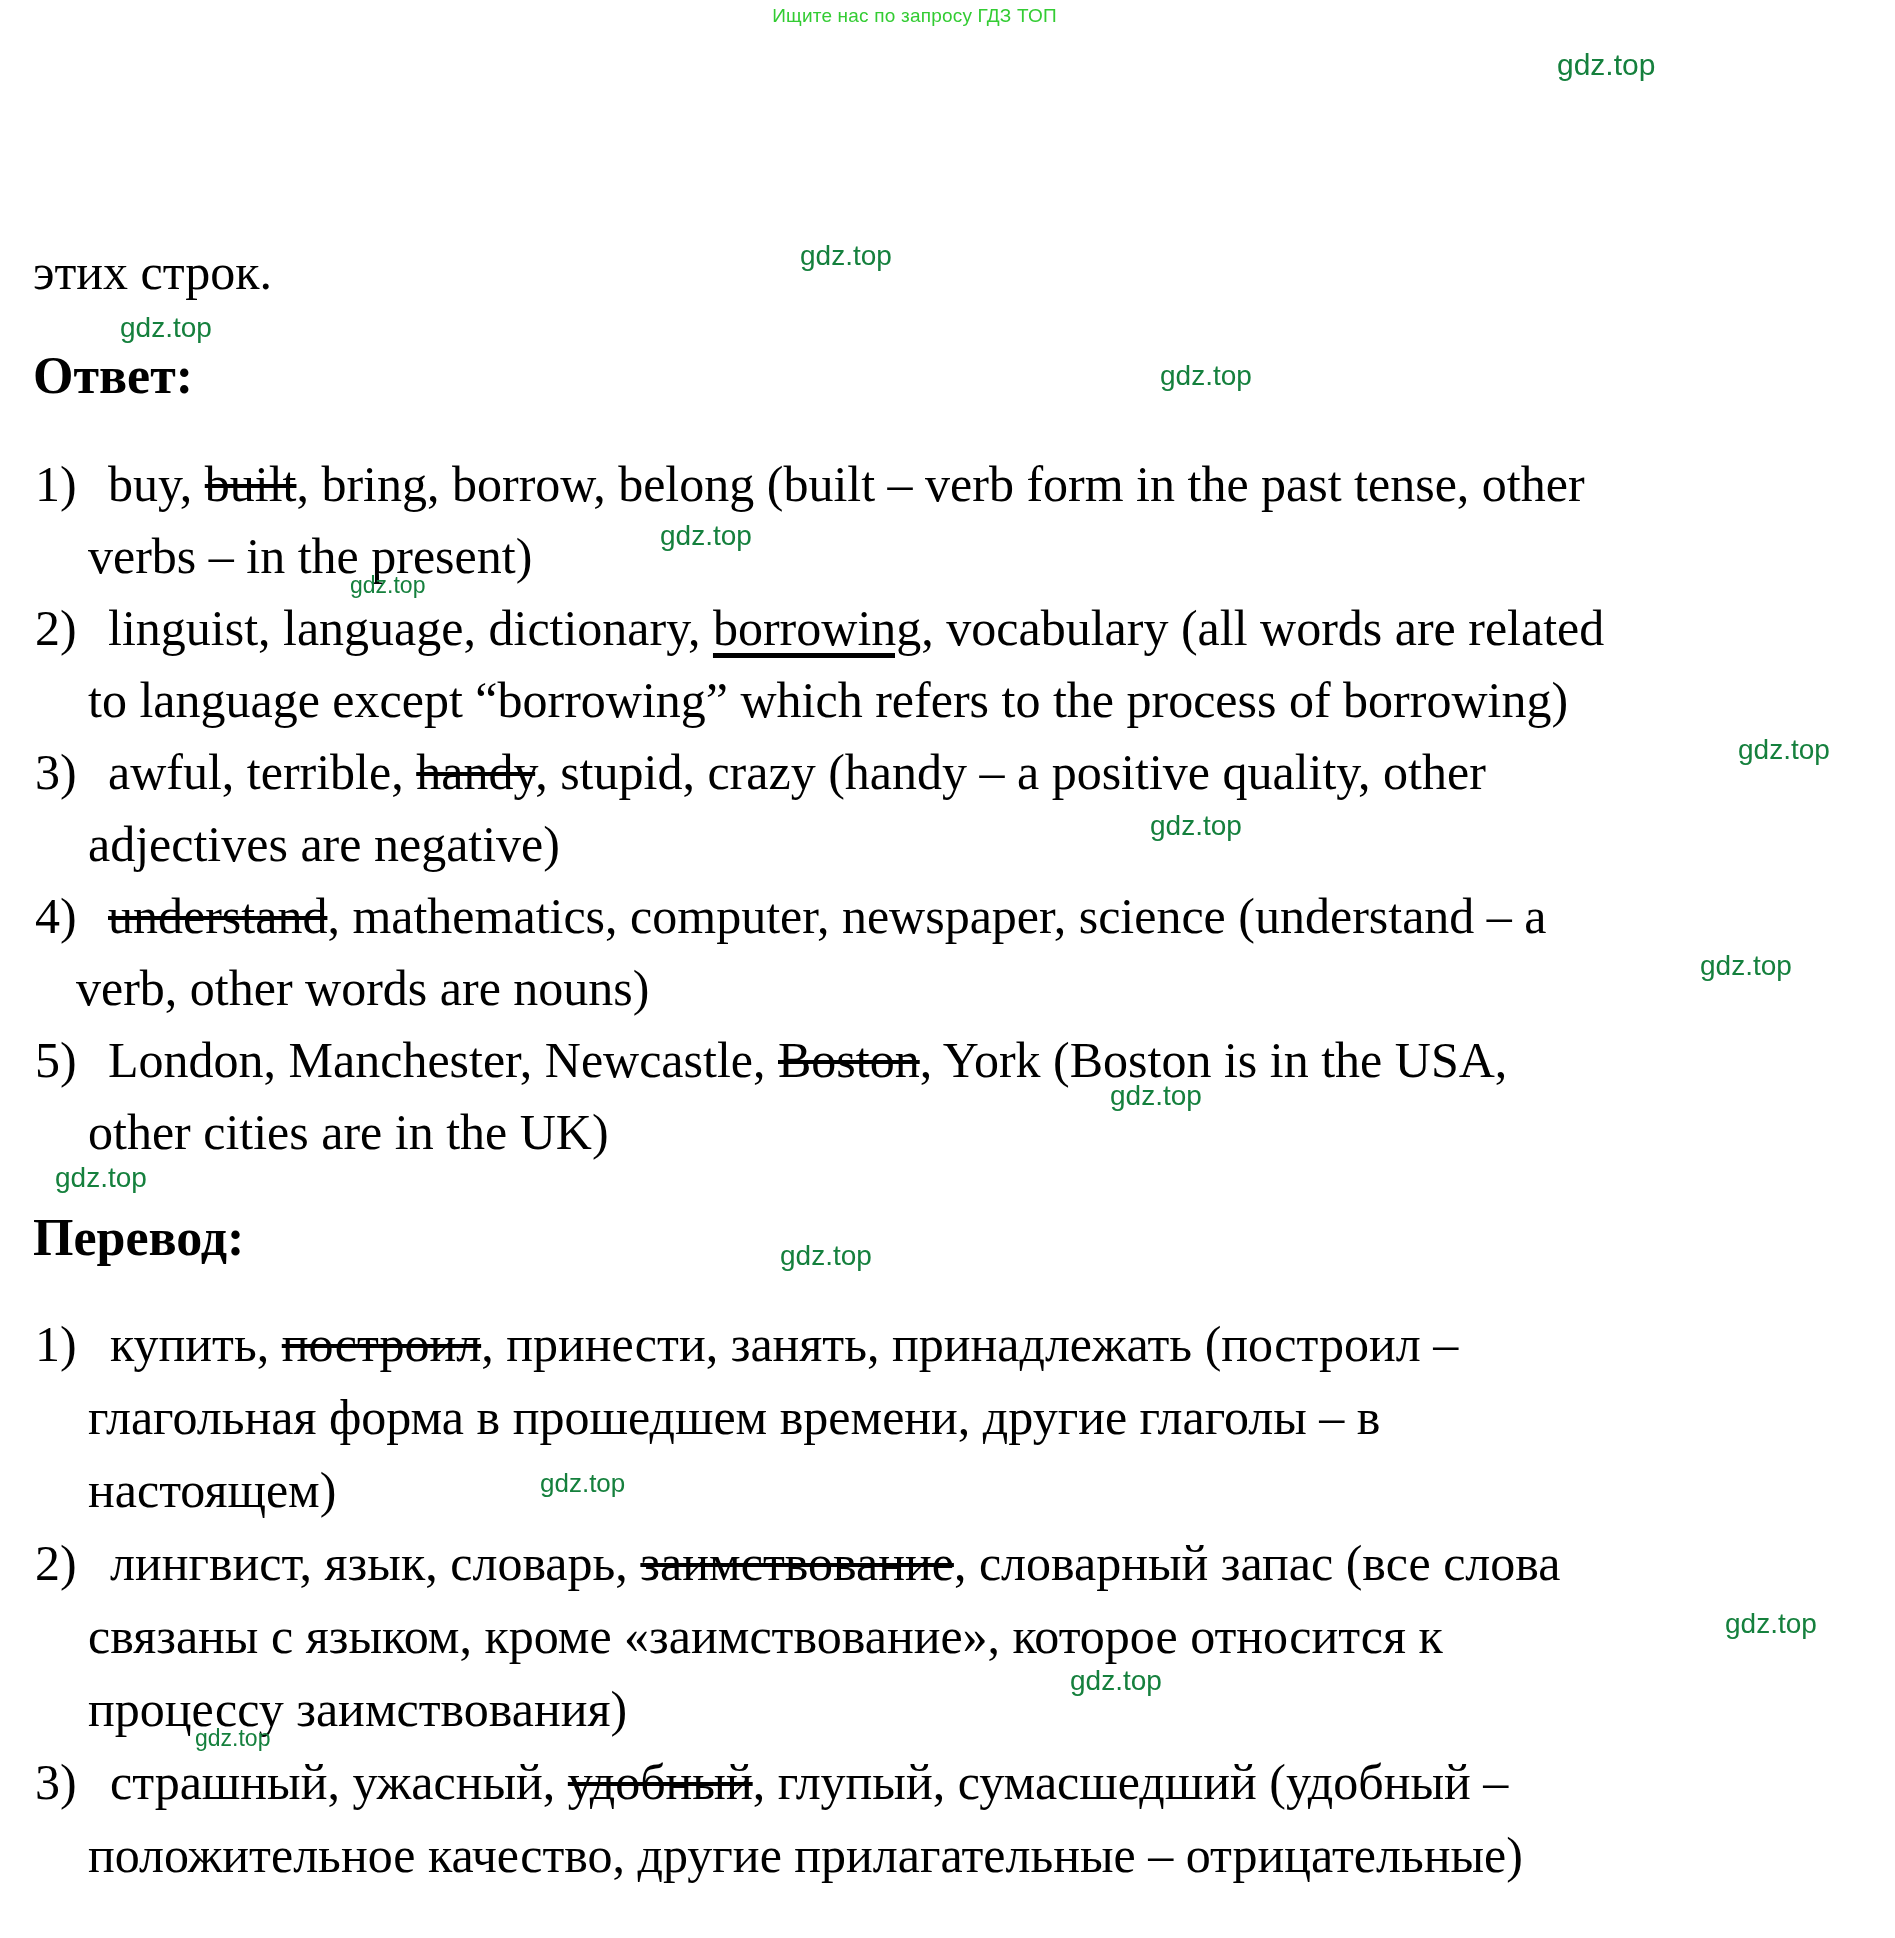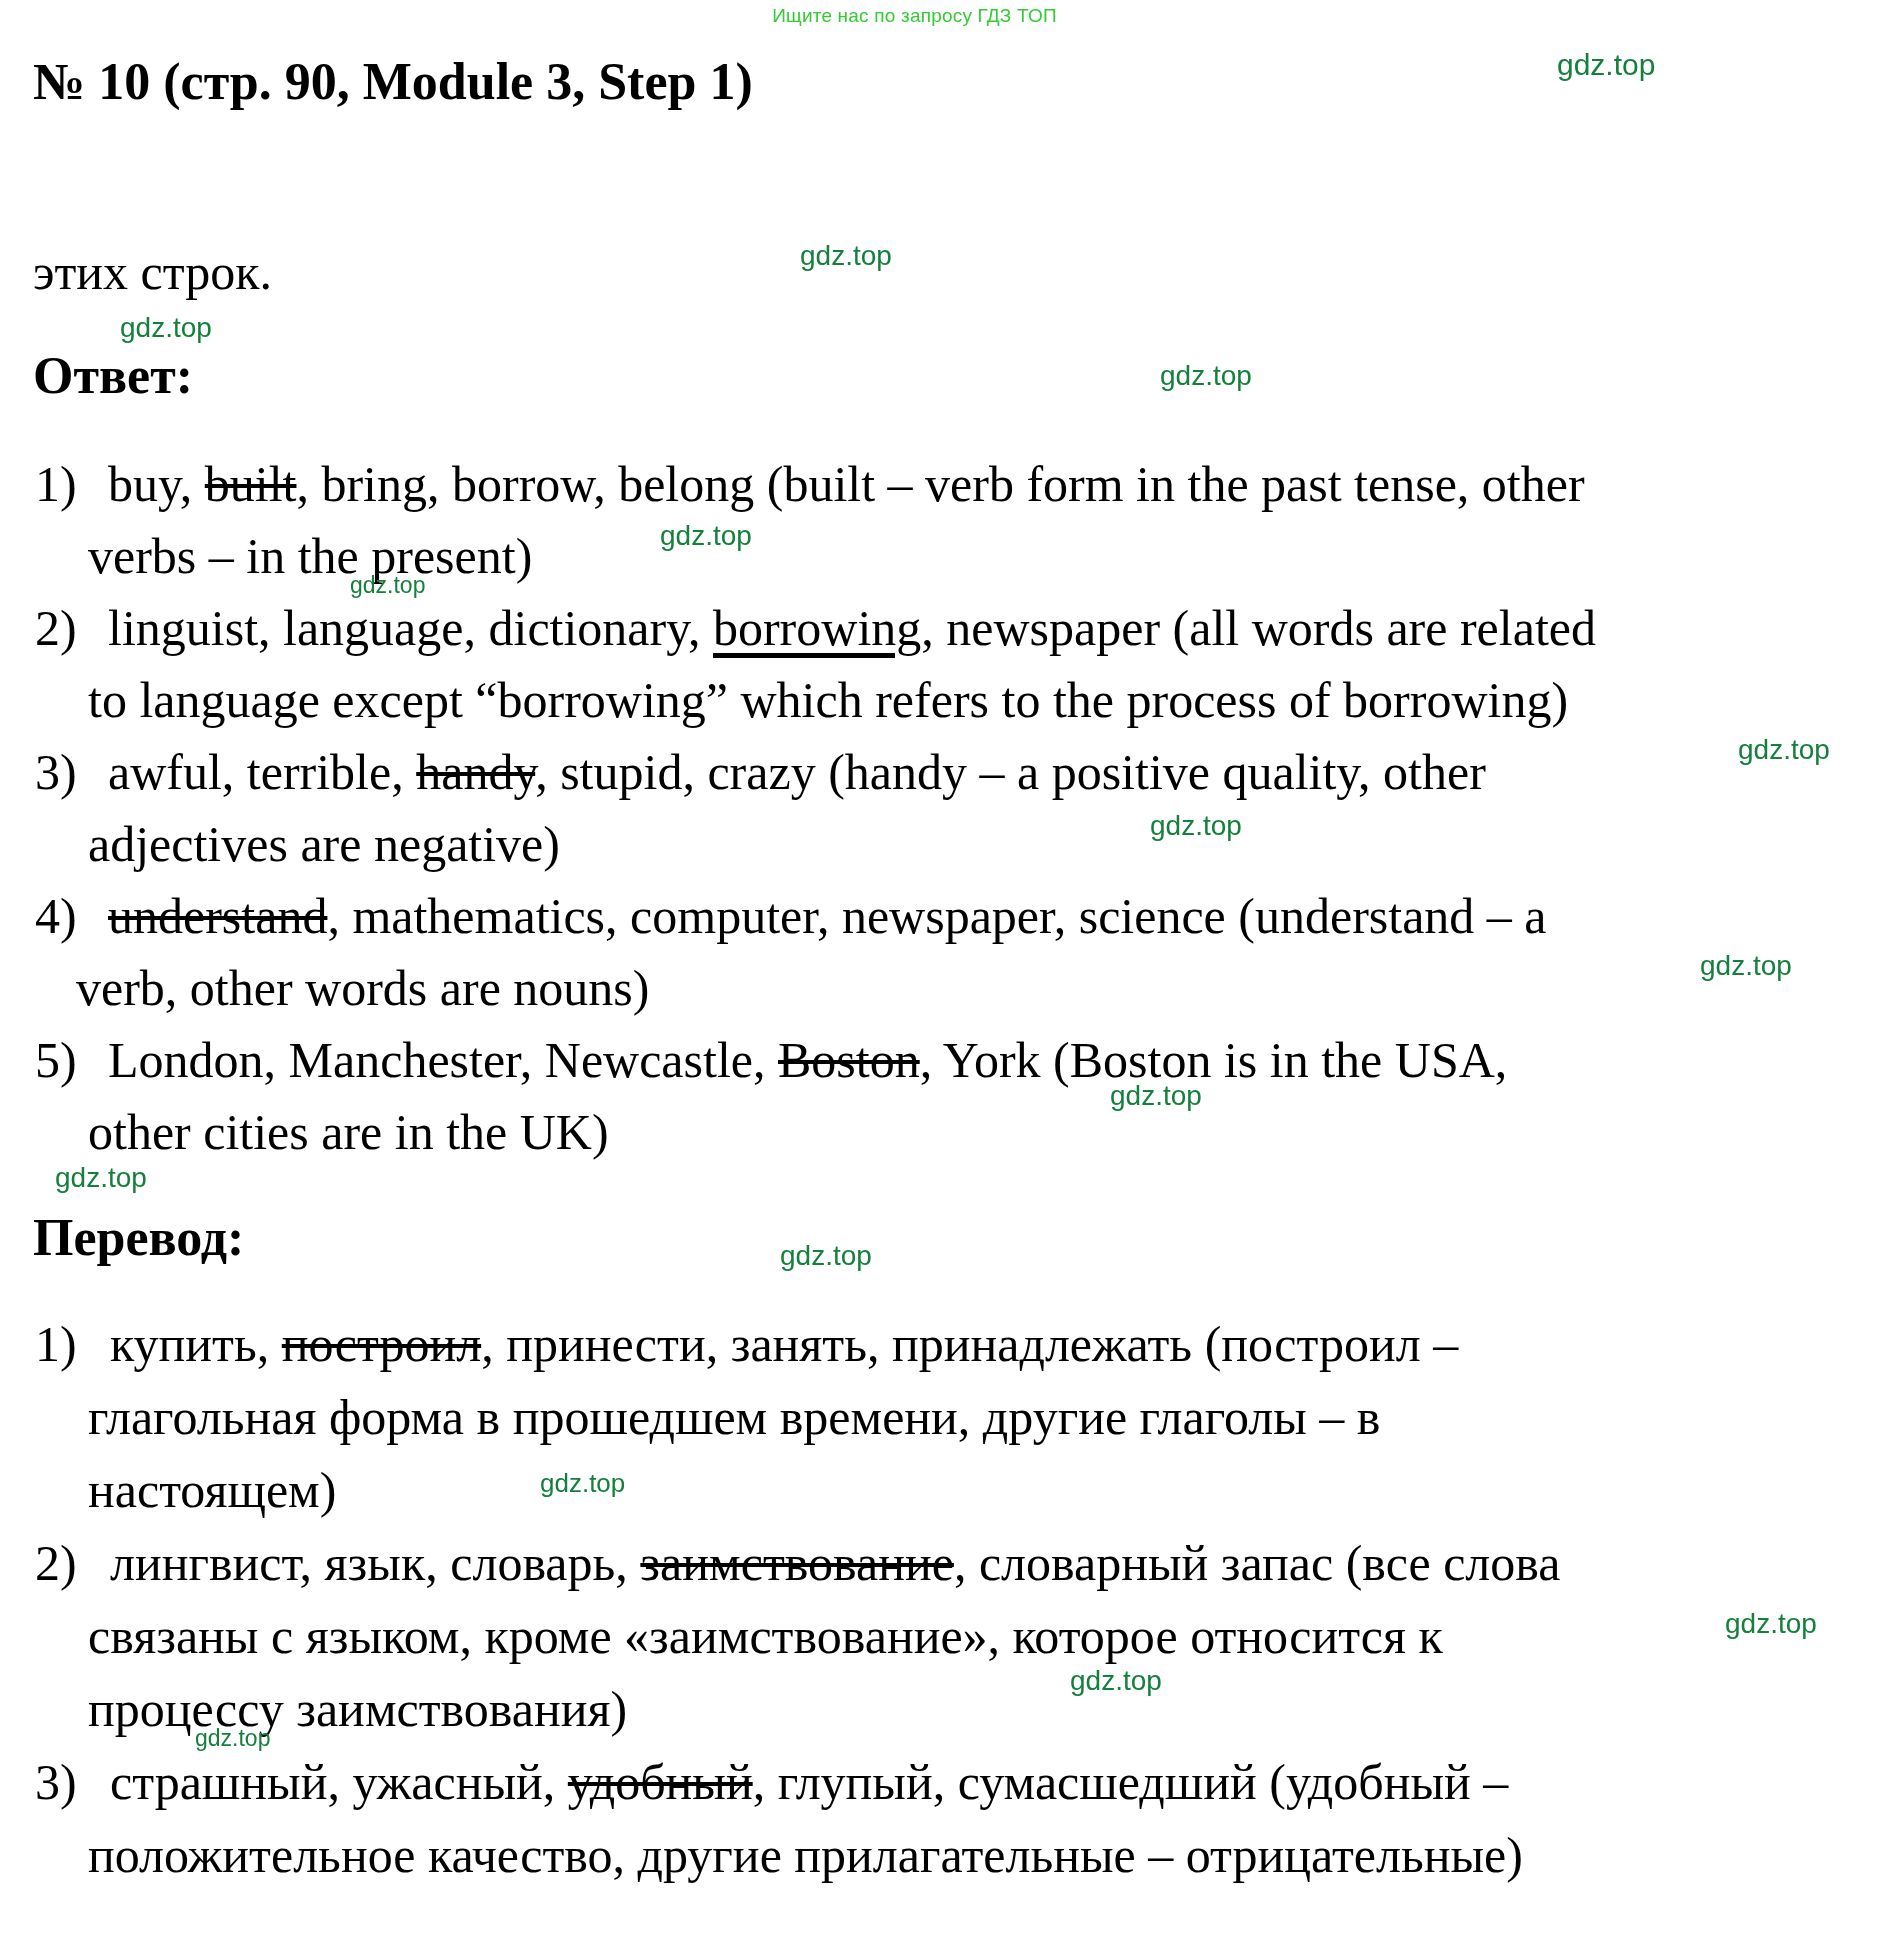--- a/index.html
+++ b/index.html
@@ -68,36 +68,35 @@
     letter-spacing: 0.5px;
   }
 </style>
 </head>
 <body>
 
 <div id="page">
 
   <div class="top-note" style="color: rgb(51, 204, 51);">Ищите нас по запросу ГДЗ ТОП</div>
 
-  <div class="title">№ 10 (стр. 90, Module 3, Step 1)</div>
 
 
   <div class="intro-line" style="top:243px">этих строк.</div>
 
   <div class="heading" style="top:346px">Ответ:</div>
 
   <div>
       <div>
         <div class="list-num" style="left: 35px; top: 455px;">1)</div>
         <div class="list-line" style="left: 108px; top: 455px;"><span>buy, </span><span class="seg-strike">built</span><span>, bring, borrow, belong (built – verb form in the past tense, other</span></div>
         <div class="list-line" style="left: 88px; top: 527px;"><span>verbs – in the present)</span></div>
       </div>
       <div>
         <div class="list-num" style="left: 35px; top: 599px;">2)</div>
-        <div class="list-line" style="left: 108px; top: 599px;"><span>linguist, language, dictionary, </span><span class="seg-underline">borrowing</span><span>, newspaper (all words are related</span></div>
+        <div class="list-line" style="left: 108px; top: 599px;"><span>linguist, language, dictionary, </span><span class="seg-underline">borrowing</span><span>, vocabulary (all words are related</span></div>
         <div class="list-line" style="left: 88px; top: 671px;"><span>to language except “borrowing” which refers to the process of borrowing)</span></div>
       </div>
       <div>
         <div class="list-num" style="left: 35px; top: 743px;">3)</div>
         <div class="list-line" style="left: 108px; top: 743px;"><span>awful, terrible, </span><span class="seg-strike">handy</span><span>, stupid, crazy (handy – a positive quality, other</span></div>
         <div class="list-line" style="left: 88px; top: 815px;"><span>adjectives are negative)</span></div>
       </div>
       <div>
         <div class="list-num" style="left: 35px; top: 887px;">4)</div>
         <div class="list-line" style="left: 108px; top: 887px;"><span class="seg-strike">understand</span><span>, mathematics, computer, newspaper, science (understand – a</span></div>

